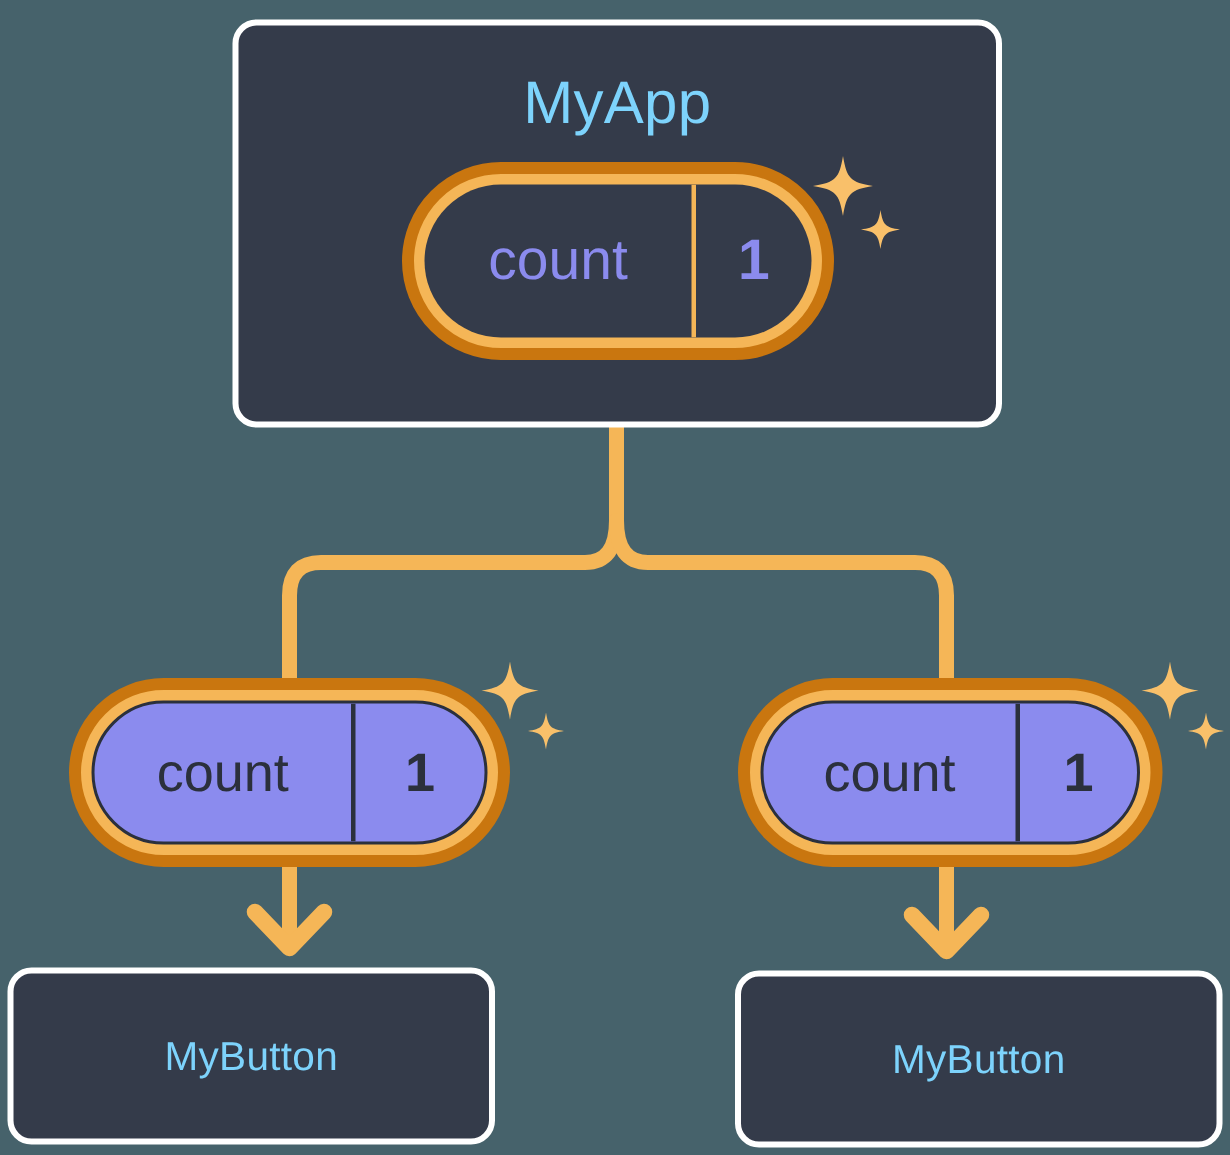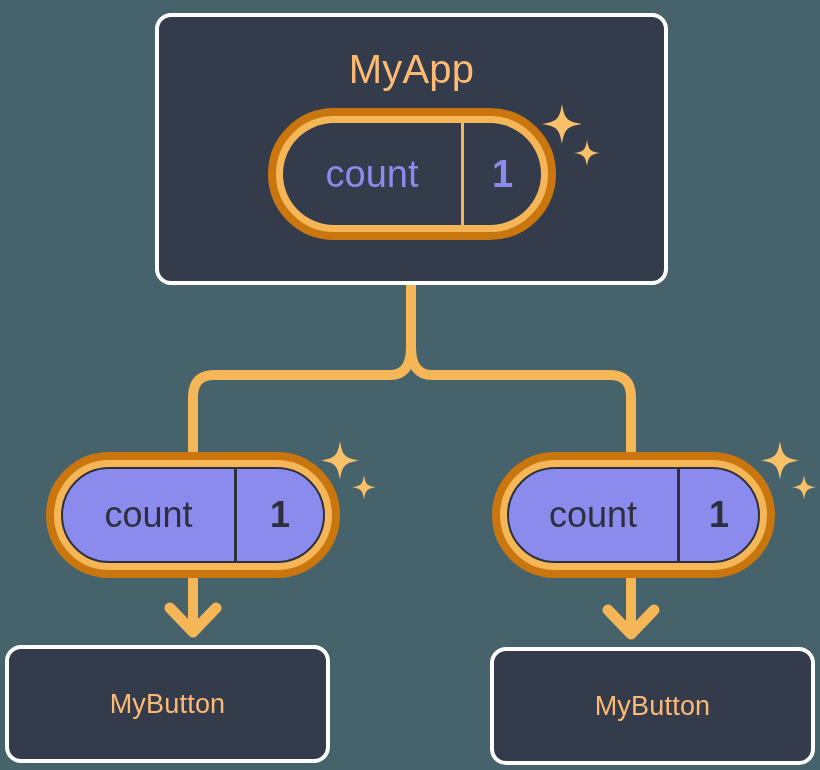--- a/index.html
+++ b/index.html
@@ -24,21 +24,21 @@
 
   
   .comp-box {
     position: absolute;
     background: #343b4a;
     border: 4px solid #ffffff;
     border-radius: 16px;
     box-sizing: border-box;
   }
   .comp-title {
-    color: #fdba74;
+    color: #7dd3fc;
     font-size: 40px;
     font-weight: 400;
     letter-spacing: 0.2px;
     text-align: center;
     white-space: nowrap;
   }
   #app-box {
     left: 155px; top: 13px;
     width: 513px; height: 272px;
   }

